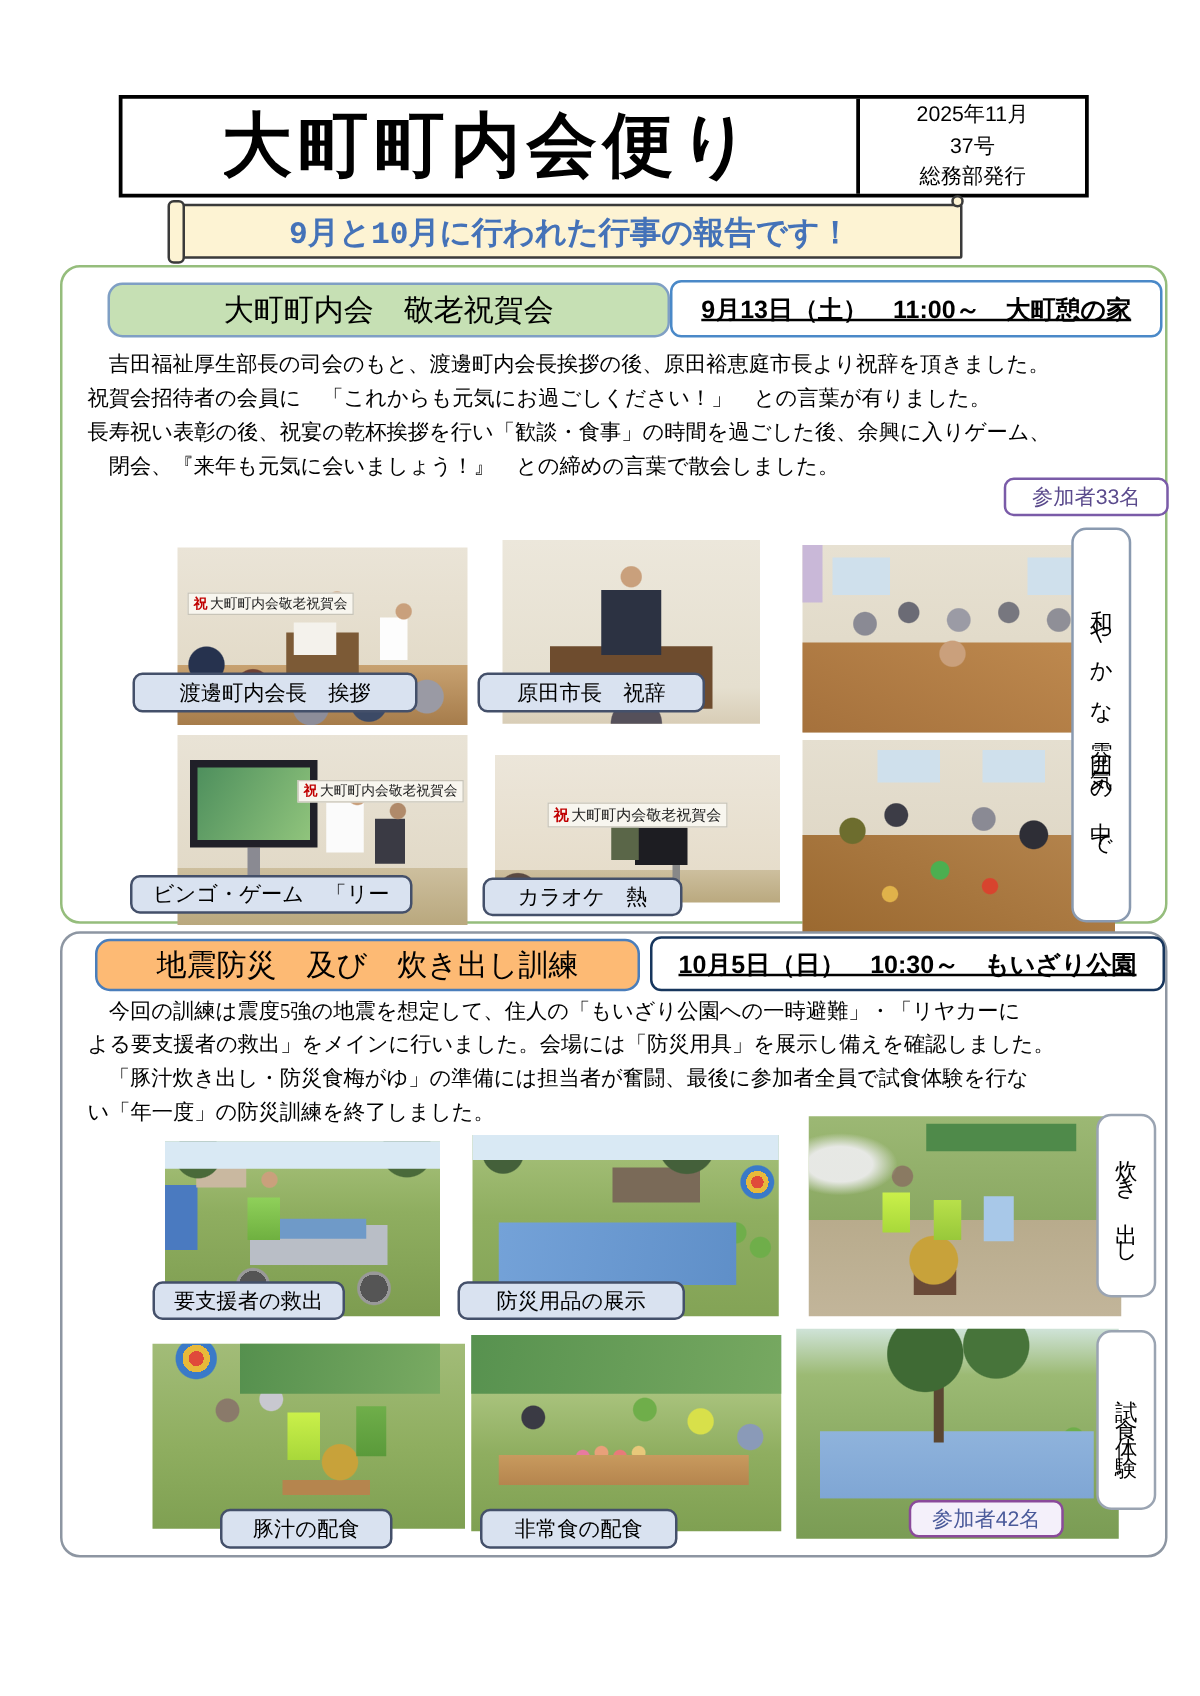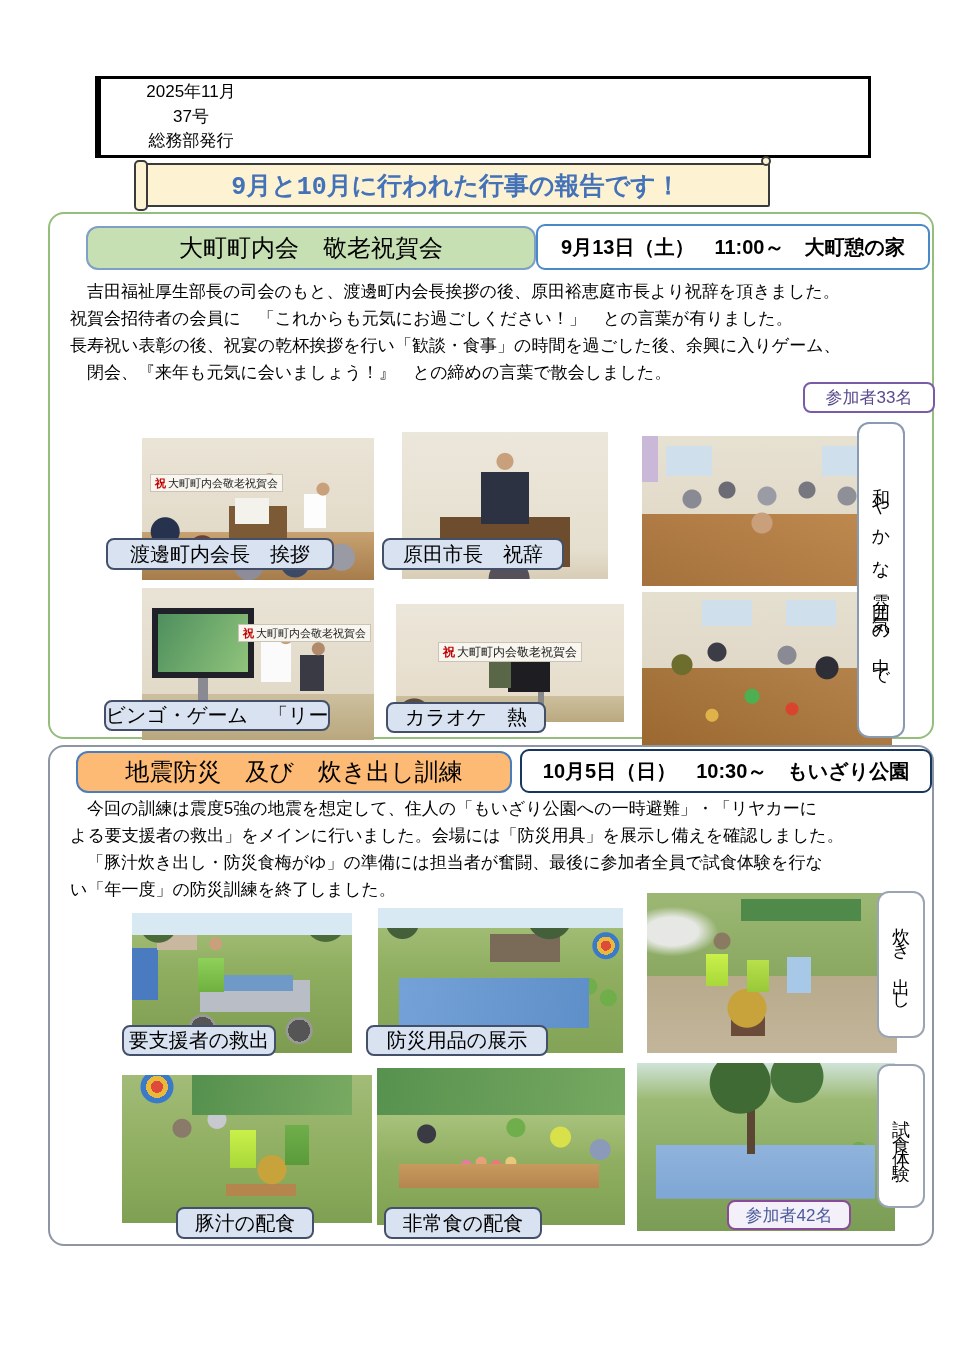--- a/index.html
+++ b/index.html
@@ -21,27 +21,27 @@
 
   
   .sec { position:absolute; left:48px; width:882px; border-radius:16px; background:#fff; }
   .sec1 { top:212px; height:523px; border:2px solid #95bd7c; }
   .sec2 { top:745px; height:497px; border:2px solid #8d96a2; }
 
   .sec-title { position:absolute; display:flex; align-items:center; justify-content:center; font-size:24px; border-radius:12px; white-space:nowrap; }
   .s1t { left:36px; top:12px; width:446px; height:40px; background:#c6e0b4; border:2px solid #7f9fc4; }
   .s2t { left:26px; top:4px; width:432px; height:38px; background:#fdba74; border:2px solid #4a7ebb; }
 
-  .sec-date { position:absolute; display:flex; align-items:center; justify-content:center; font-size:20px; font-weight:700; background:#fff; border-radius:9px; white-space:nowrap; }
+  .sec-date { position:absolute; display:flex; align-items:center; justify-content:center; font-size:20px; font-weight:700; background:#fff; border-radius:9px; white-space:nowrap;text-decoration:underline; }
   .s1d { left:486px; top:10px; width:390px; height:42px; border:2px solid #4a89c8; }
   .s2d { left:470px; top:2px; width:408px; height:40px; border:2px solid #17365d; }
 
   .body-text { position:absolute; left:20px; width:848px; font-size:17px; line-height:27px; }
   .s1text { top:64px; }
-  .s2text { top:48px; }
+  .s2text { top:48px;font-family:Liberation Serif, serif; }
   .tline { white-space:nowrap; }
 
   .badge { position:absolute; background:#fff; border:2px solid #7a5ba8; border-radius:8px; color:#5a4a8c; font-size:17px; display:flex; align-items:center; justify-content:center; white-space:nowrap; }
   .badge33 { left:705px; top:168px; width:128px; height:27px;margin-left:48px; }
   .badge42 { left:90px; top:137px; width:120px; height:26px; background:#f4f0fa; border-color:#8a4a9a; color:#4a5a9a; }
 
   
   .photo { position:absolute; background-repeat:no-repeat; background-color:#cfc8b8; overflow:hidden; }
   .photo-banner { position:absolute; background:#f8f6ef; border:1px solid #c8c4b8; font-size:11px; line-height:14px; padding:1px 4px; white-space:nowrap; color:#222;margin-top:28px; }
   .shuku { color:#c00000; font-weight:700; margin-right:2px; }
@@ -206,28 +206,29 @@
       radial-gradient(circle at 62% 8%, #47743a 0 26px, transparent 27px),
       linear-gradient(#5a4632,#5a4632) 44% 30%/8px 58px no-repeat,
       linear-gradient(#8fb3dc,#7fa6d4) 50% 72%/85% 32% no-repeat,
       radial-gradient(circle at 22% 56%, #d8d0c0 0 7px, transparent 8px),
       radial-gradient(circle at 40% 54%, #8a7a5a 0 7px, transparent 8px),
       radial-gradient(circle at 56% 54%, #c8c8d0 0 7px, transparent 8px),
       radial-gradient(circle at 70% 56%, #3a4a5a 0 7px, transparent 8px),
       radial-gradient(circle at 86% 52%, #6fae4a 0 8px, transparent 9px),
       linear-gradient(180deg,#cfe3d8 0%,#9cba74 22%,#8aaa62 60%,#7a9c54 100%); }
 
-  .caption { position:absolute; background:#d9e2f0; border:2px solid #44506a; border-radius:8px; display:flex; align-items:center; justify-content:center; font-size:20px; white-space:nowrap; }
+  .caption { position:absolute; background:#d9e2f0; border:2px solid #44506a; border-radius:8px; display:flex; align-items:center; justify-content:center; font-size:17px; white-space:nowrap; }
 </style>
 </head>
 <body>
 
 <div class="page">
 
   <div class="masthead">
+    <div class="masthead-title">大町町内会便り</div>
     <div class="masthead-info">
       <div>2025年11月</div>
       <div>37号</div>
       <div>総務部発行</div>
     </div>
   </div>
 
   <div class="banner">
     <span class="banner-text">9月と10月に行われた行事の報告です！</span>
   </div>

